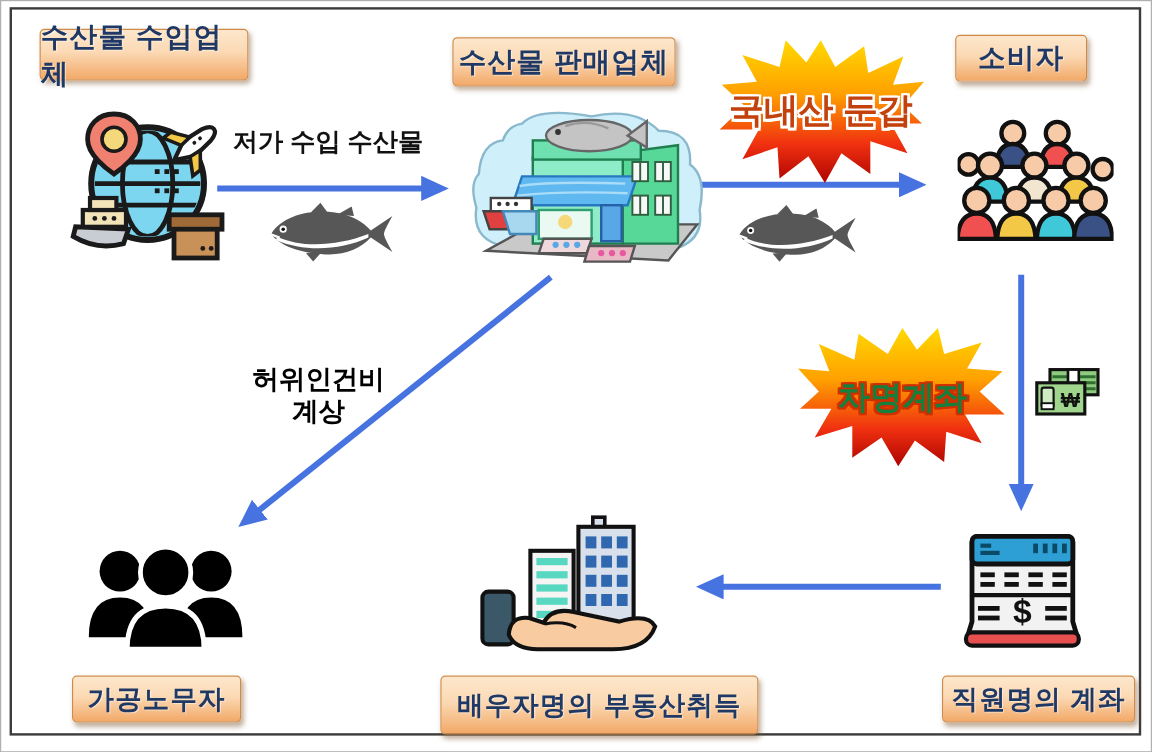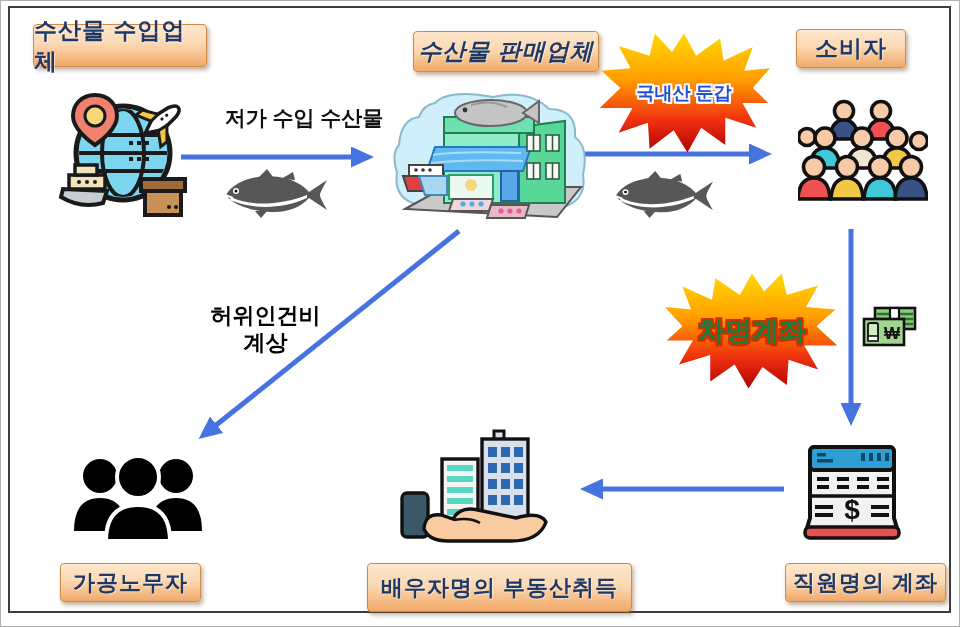--- a/index.html
+++ b/index.html
@@ -9,31 +9,31 @@
 
   .label-box {
     position:absolute; display:flex; align-items:center; justify-content:center;
     background:linear-gradient(180deg,#FDE7CC 0%, #FBD9B4 45%, #F2A968 100%);
     border:1px solid #D08A48; border-radius:4px;
     box-shadow:2px 3px 4px rgba(120,80,40,.45);
     color:#1F3864; font-weight:bold; letter-spacing:1px;
     text-shadow:1px 1px 0 rgba(255,255,255,.45);
   }
   .lb-importer   { left:32px;  top:23px;  width:174px; height:43px; font-size:23px; }
-  .lb-seller     { left:412px; top:30px;  width:186px; height:41px; font-size:23px;font-style:italic; }
+  .lb-seller     { left:376px; top:30px;  width:186px; height:41px; font-size:23px; }
   .lb-consumer   { left:795px; top:28px;  width:110px; height:39px; font-size:23px; }
   .lb-laborer    { left:59px;  top:562px; width:141px; height:39px; font-size:22px; }
   .lb-realestate { left:366px; top:562px; width:265px; height:49px; font-size:22px; }
   .lb-account    { left:784px; top:562px; width:161px; height:39px; font-size:22px; }
 
   .icon { position:absolute; }
   .overlay { position:absolute; left:0; top:0; pointer-events:none; }
 
   .flow-text {
-    position:absolute; left:208px; top:103px; width:190px; text-align:center;
+    position:absolute; left:193px; top:103px; width:190px; text-align:left;
     font-size:21px; font-weight:bold; color:#111;
   }
   .fake-labor-text {
     position:absolute; left:182px; top:301px; width:165px; text-align:center;
     font-size:22px; font-weight:bold; color:#000000; line-height:27px;
   }
 
   .burst { position:absolute; }
   .burst-bg {
     position:absolute; inset:0;
@@ -45,21 +45,21 @@
   }
   .burst-1 { left:597px; top:30px;  width:172px; height:124px; }
   .burst-2 { left:664px; top:270px; width:174px; height:120px; }
   .burst-2 .burst-bg { transform:scaleX(-1); }
   .burst-text {
     position:relative; z-index:1; width:100%; height:100%;
     display:flex; align-items:center; justify-content:center;
     font-weight:bold; white-space:nowrap;
   }
   .burst-1 .burst-text {
-    font-size:18px; color:#1d4ed8;
+    font-size:29px; color:#c2410c;
     text-shadow:-2px 0 #fff, 2px 0 #fff, 0 -2px #fff, 0 2px #fff,
       -2px -2px #fff, 2px 2px #fff, -2px 2px #fff, 2px -2px #fff;
   }
   .burst-2 .burst-text {
     font-size:27px; color:#15803d;
     text-shadow:-2px 0 #D03000, 2px 0 #D03000, 0 -2px #D03000, 0 2px #D03000,
       -2px -2px #D03000, 2px 2px #D03000, -2px 2px #D03000, 2px -2px #D03000;
   }
 </style>
 </head>

